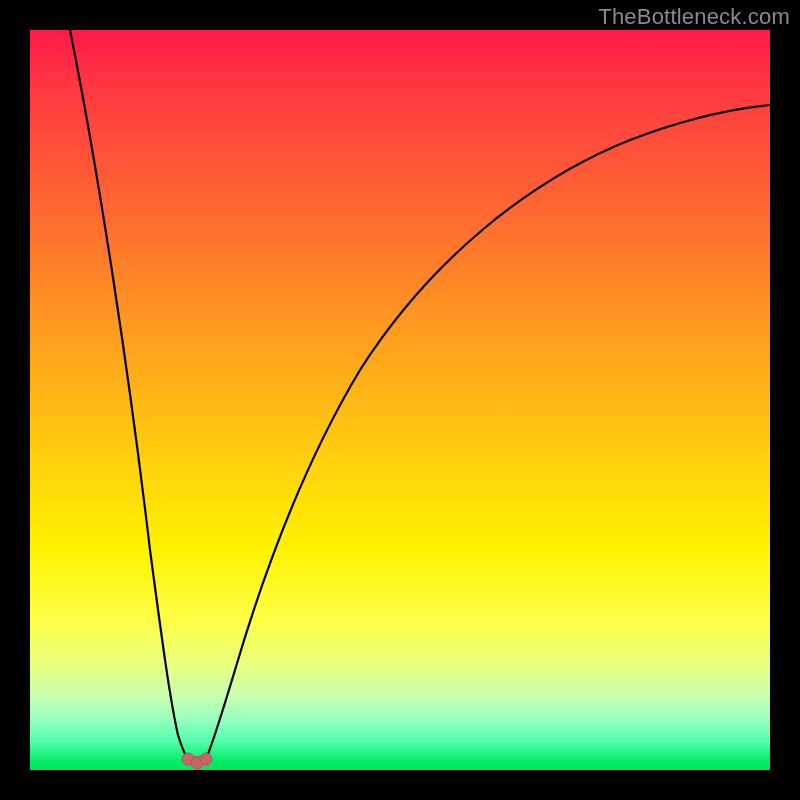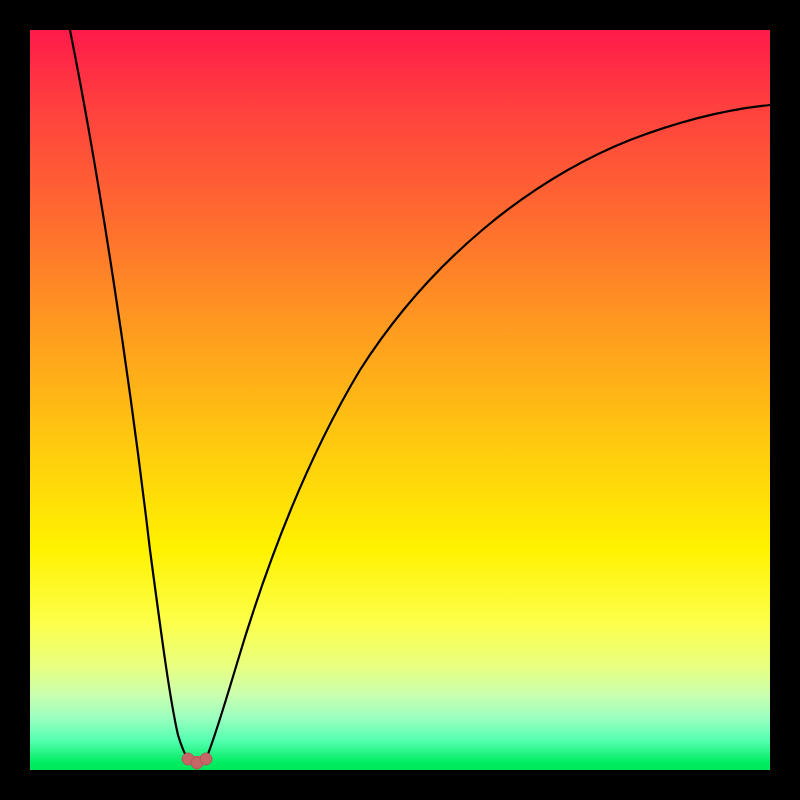--- a/index.html
+++ b/index.html
@@ -93,13 +93,14 @@
                C 400 230, 500 150, 600 110
                C 660 87, 710 78, 740 75"></path>
 
       <line class="marker-link" x1="158" y1="729" x2="176" y2="729"></line>
       <circle class="marker" cx="158" cy="729" r="6"></circle>
       <circle class="marker" cx="167" cy="733" r="6"></circle>
       <circle class="marker" cx="176" cy="729" r="6"></circle>
     </svg>
 
   </div>
+  <div class="watermark">TheBottleneck.com</div>
 </div>
 
 </body></html>

